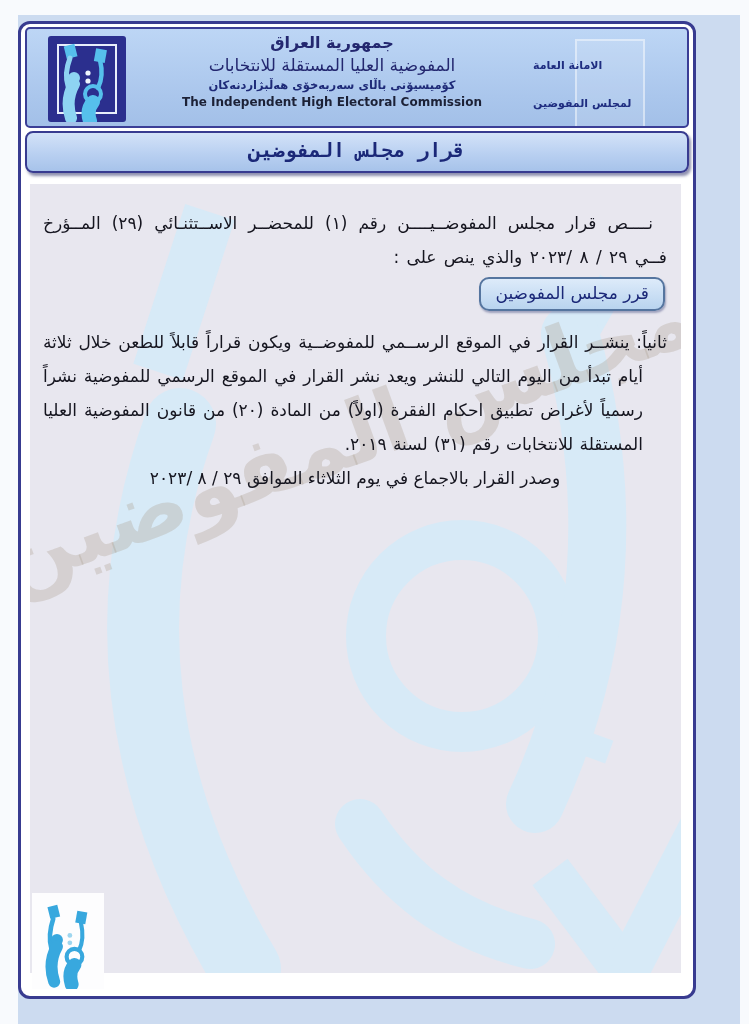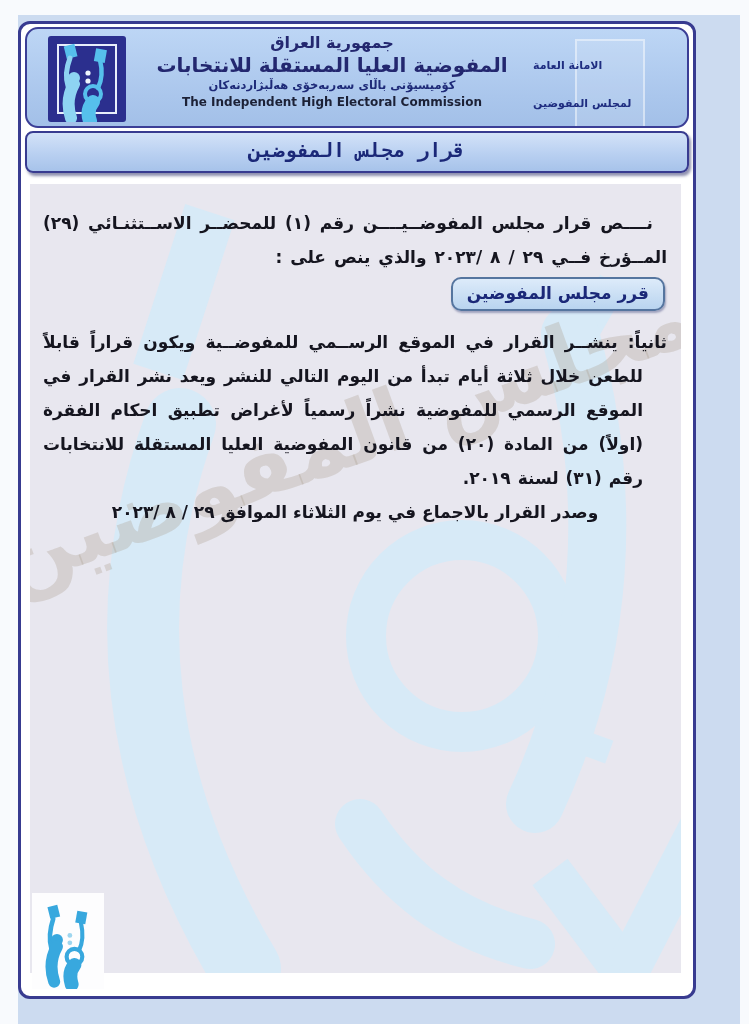--- a/index.html
+++ b/index.html
@@ -14,38 +14,38 @@
     background:#ccdbf0;
   }
   
   .frame{
     position:absolute;left:18px;top:21px;width:672px;height:972px;
     background:#ffffff;border:3px solid #383b90;border-radius:12px;
   }
   
   .header-box{
     position:absolute;left:4px;top:3px;right:4px;height:97px;
-    border:2px solid #3b3e96;border-radius:13px;
+    border:2px solid #3b3e96;border-radius:5px;
     background:linear-gradient(180deg,#bdd6f5 0%,#aac6ec 70%,#a3c0e8 100%);
     overflow:hidden;
   }
   .header-logo{
     position:absolute;left:21px;top:7px;width:78px;height:86px;
     background:#2b2f8e;border-radius:3px;
   }
   .header-logo .inner-frame{
     position:absolute;left:9px;top:8px;right:9px;bottom:8px;
     border:2px solid #e8eefb;
   }
   .header-center{
     position:absolute;left:110px;right:160px;top:3px;text-align:center;
     color:#23276f;
   }
   .header-center .rep{font-size:16px;font-weight:bold;line-height:21px;letter-spacing:1px;}
-  .header-center .comm-ar{font-size:20px;font-weight:bold;line-height:24px;letter-spacing:1px;}
+  .header-center .comm-ar{font-size:17px;font-weight:normal;line-height:24px;letter-spacing:1px;}
   .header-center .comm-ku{font-size:11.5px;font-weight:bold;line-height:17px;color:#1e2a78;}
   .header-center .comm-en{font-size:12px;font-weight:bold;line-height:16px;color:#1c2136;}
   .secretariat{
     position:absolute;right:14px;top:18px;width:140px;text-align:left;
     color:#1f2d80;font-weight:bold;font-size:11px;line-height:38px;
   }
   .secretariat::after{ 
     content:"";position:absolute;right:28px;top:-8px;width:66px;height:92px;
     border:2px solid rgba(255,255,255,.45);background:rgba(255,255,255,.12);
   }
@@ -69,21 +69,21 @@
   .wm-svg{position:absolute;left:0;top:0;}
   .ghost-stamp{
     position:absolute;left:40px;top:300px;width:640px;
     transform:rotate(-20deg);transform-origin:left top;
     font-size:86px;font-weight:bold;letter-spacing:10px;white-space:nowrap;
     color:rgba(168,156,138,.30);pointer-events:none;
   }
   .content{
     position:relative;z-index:2;
     padding:22px 14px 0 13px;
-    color:#15151f;font-weight:bold;font-size:17px;line-height:34px;
+    color:#15151f;font-weight:normal;font-size:17px;line-height:34px;
     text-align:justify;
   }
   .content p{margin:0;}
   .p-intro{text-indent:14px;margin-bottom:12px;word-spacing:2px;}
   .p-discussion{text-indent:12px;margin-bottom:6px;}
   .decided-wrap{text-align:right;margin:2px 2px 14px 0;}
   .decided-box{
     display:inline-block;padding:1px 14px 3px;
     font-size:17px;color:#1b2878;line-height:26px;
     background:linear-gradient(180deg,#ddebfa,#b9d4ef);

